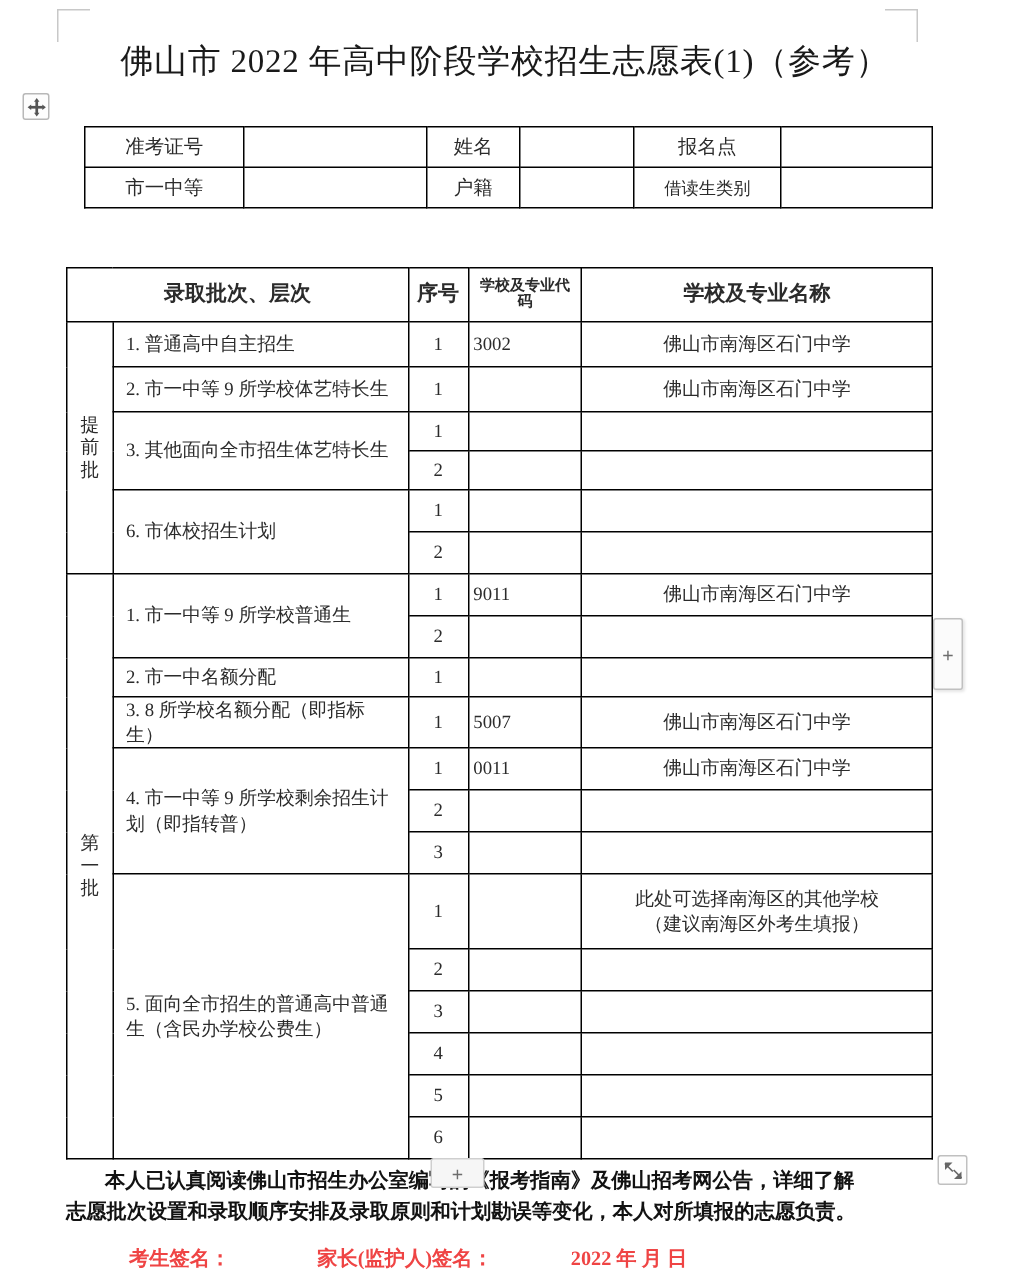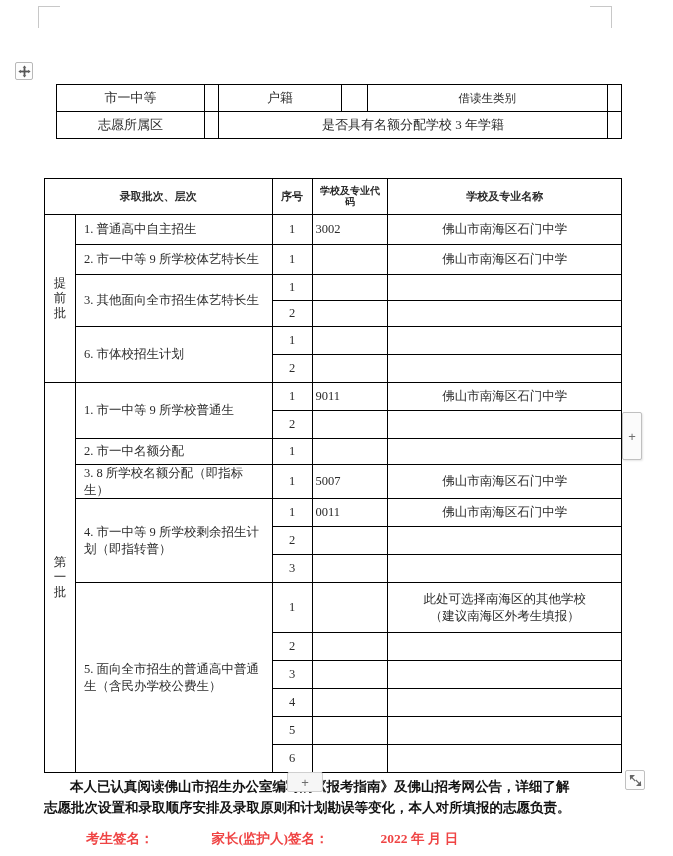--- a/index.html
+++ b/index.html
@@ -93,21 +93,21 @@
   #info-table td { height: 27px; text-align: center; }
   #info-table td.lbl { font-size: 13px; }
   #info-table td.lbl-sm { font-size: 11.5px; }
   #info-table td.blank { background: #ffffff; }
 
   
   #wish-table { left: 44px; top: 178px; width: 578px; }
   #wish-table td { font-size: 12.5px; }
 
   #wish-table td.col-hdr {
-    text-align: center; font-weight: bold; font-size: 11px;
+    text-align: center; font-weight: bold; font-size: 14px;
     height: 36px; line-height: 1.08;
   }
   #wish-table td.col-hdr.small { font-size: 10px; }
 
   td.batch {
     width: 31px; text-align: center;
     font-size: 13px; line-height: 1.22;
     padding: 0;
   }
   td.batch span { display: block; }
@@ -144,48 +144,51 @@
   .sign-row .s3 { margin-left: 52px; }
 </style>
 </head>
 <body>
 
 <div id="page">
 
   <div class="corner corner-tl"></div>
   <div class="corner corner-tr"></div>
 
+  <div class="doc-title">佛山市 2022 年高中阶段学校招生志愿表(1)（参考）</div>
 
   <div class="move-handle">
     <svg width="13" height="13" viewBox="0 0 13 13" aria-hidden="true">
       <g fill="#555">
         <rect x="5.6" y="2.4" width="1.8" height="8.2"></rect>
         <rect x="2.4" y="5.6" width="8.2" height="1.8"></rect>
         <polygon points="6.5,0.4 8.3,2.8 4.7,2.8"></polygon>
         <polygon points="6.5,12.6 8.3,10.2 4.7,10.2"></polygon>
         <polygon points="0.4,6.5 2.8,4.7 2.8,8.3"></polygon>
         <polygon points="12.6,6.5 10.2,4.7 10.2,8.3"></polygon>
       </g>
     </svg>
   </div>
 
   <table id="info-table">
     <tbody>
       <tr>
+        <td class="lbl" style="width:106px">准考证号</td>
+        <td class="blank" style="width:122px"></td>
+        <td class="lbl" style="width:62px">姓名</td>
+        <td class="blank" style="width:76px"></td>
+        <td class="lbl" style="width:98px">报名点</td>
+        <td class="blank"></td>
+      </tr>
+      <tr>
         <td class="lbl">市一中等</td>
         <td class="blank"></td>
         <td class="lbl">户籍</td>
         <td class="blank"></td>
         <td class="lbl-sm">借读生类别</td>
-        <td class="blank"></td>
-      </tr>
-      <tr>
-        <td class="lbl">志愿所属区</td>
-        <td class="blank"></td>
-        <td class="lbl" colspan="3">是否具有名额分配学校 3 年学籍</td>
         <td class="blank"></td>
       </tr>
     </tbody>
   </table>
 
   <table id="wish-table">
     <tbody>
 
       <tr>
         <td class="col-hdr" colspan="2">录取批次、层次</td>

